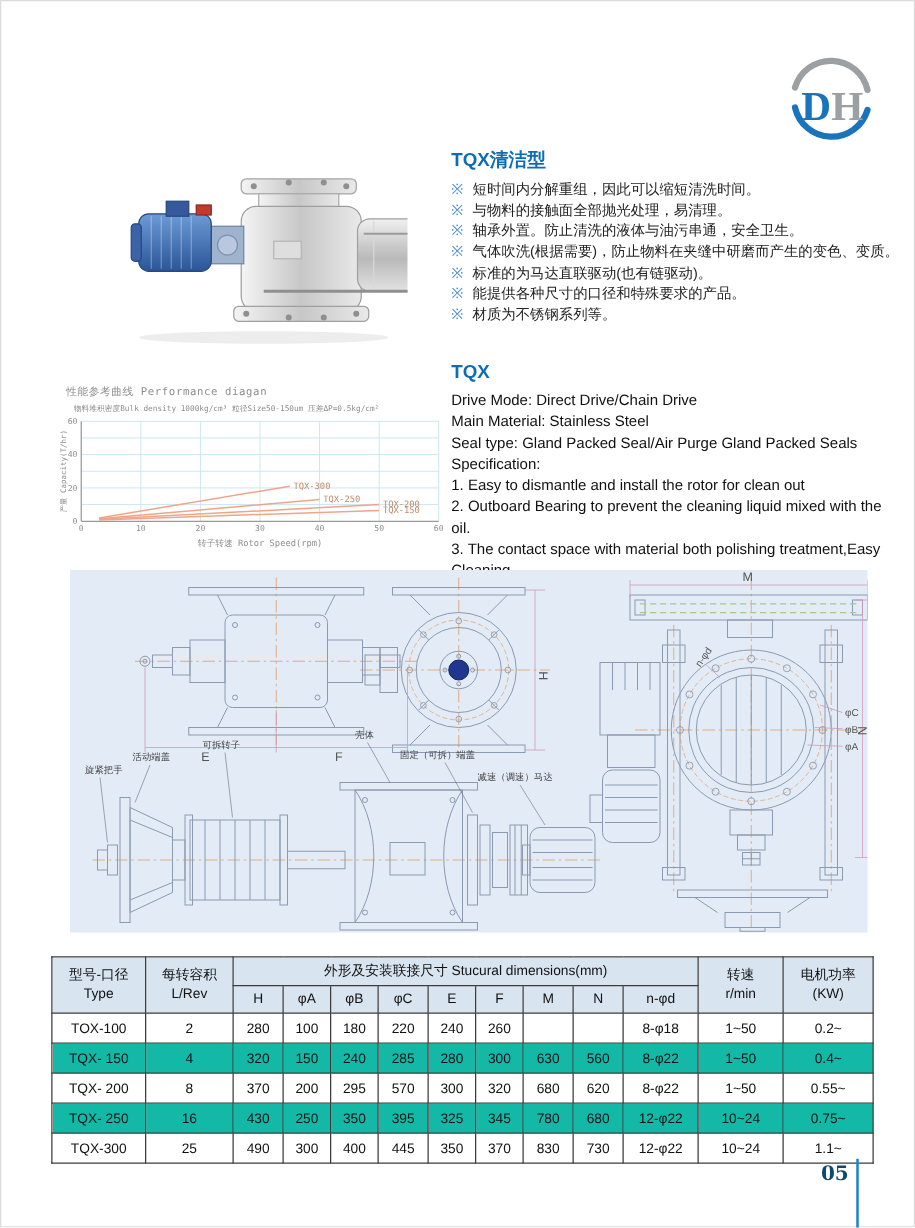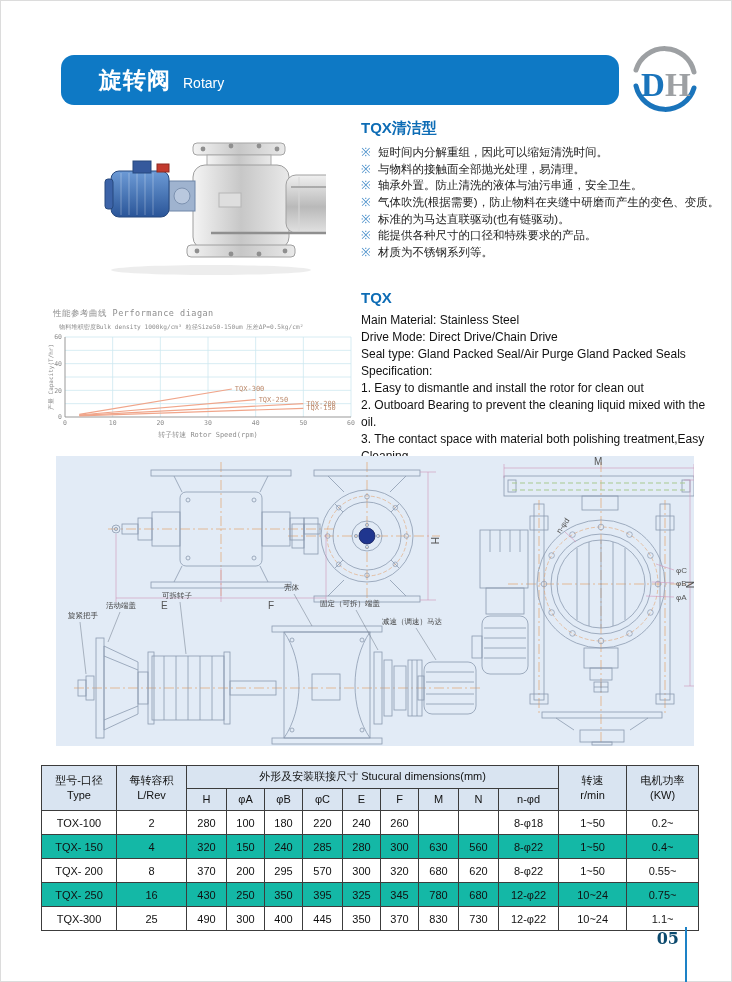--- a/index.html
+++ b/index.html
@@ -52,24 +52,20 @@
     position:absolute;left:640px;top:928px;width:38px;text-align:right;
     font-family:"DejaVu Serif", serif;font-weight:bold;font-size:16px;color:#0c4a6e;
   }
   .footer-line{position:absolute;left:684px;top:926px;width:2px;height:56px;background:#1d82c6;}
 </style>
 </head>
 <body>
 
 <div id="page">
 
-  <div class="header-band">
-    <span class="title-cn">旋转阀</span>
-    <span class="title-en">Rotary</span>
-  </div>
 
   <div class="logo">
     <svg width="86" height="80" viewBox="0 0 86 80">
       <path d="M 15 29 A 30 30 0 0 1 73 31" fill="none" stroke="#9da0a3" stroke-width="5" stroke-linecap="round"></path>
       <path d="M 73 47 A 30 30 0 0 1 15 45" fill="none" stroke="#1a74bb" stroke-width="5" stroke-linecap="round"></path>
       <text x="20" y="55" font-family="Liberation Serif, serif" font-size="33" font-weight="bold" fill="#1a74bb">D</text>
       <text x="44" y="55" font-family="Liberation Serif, serif" font-size="33" font-weight="bold" fill="#9da0a3">H</text>
     </svg>
   </div>
 
@@ -201,22 +197,22 @@
         <polyline points="32.3,111.93333333333334 256.33333333333337,104.33333333333333" fill="none" stroke="#f0a58a" stroke-width="1.2"></polyline>
         <text x="259.33333333333337" y="106.33333333333333" font-size="7" fill="#bd8a6c" font-family="DejaVu Sans Mono, monospace" text-anchor="start">TQX-150</text>
         <text x="161" y="133" font-size="7" fill="#8e8e8e" font-family="DejaVu Sans Mono, monospace" text-anchor="middle">转子转速 Rotor Speed(rpm)</text>
         <text x="6" y="73" font-size="6" fill="#8e8e8e" font-family="DejaVu Sans Mono, monospace" text-anchor="middle" transform="rotate(-90 6 73)">产量 Capacity(T/hr)</text>
       </svg>
   </div>
 
   <div id="spec">
     <div class="sec-title">TQX</div>
     <div id="spec-lines">
+        <div class="spec-line">Drive Mode: Direct Drive/Chain Drive</div>
         <div class="spec-line">Main Material: Stainless Steel</div>
-        <div class="spec-line">Drive Mode: Direct Drive/Chain Drive</div>
         <div class="spec-line">Seal type: Gland Packed Seal/Air Purge Gland Packed Seals</div>
         <div class="spec-line">Specification:</div>
         <div class="spec-line">1. Easy to dismantle and install the rotor for clean out</div>
         <div class="spec-line">2. Outboard Bearing to prevent the cleaning liquid mixed with the oil.</div>
         <div class="spec-line">3. The contact space with material both polishing treatment,Easy Cleaning</div>
       </div>
   </div>
 
   <div id="drawings">
     <svg width="638" height="290" viewBox="0 0 638 290">

